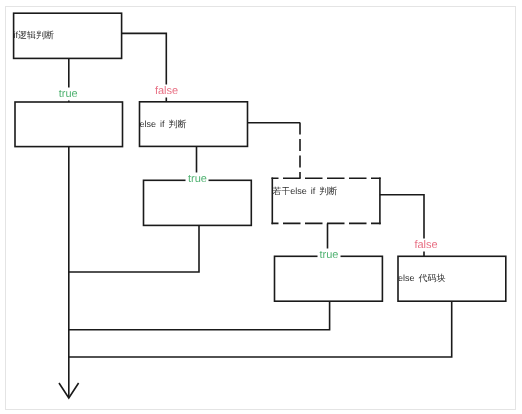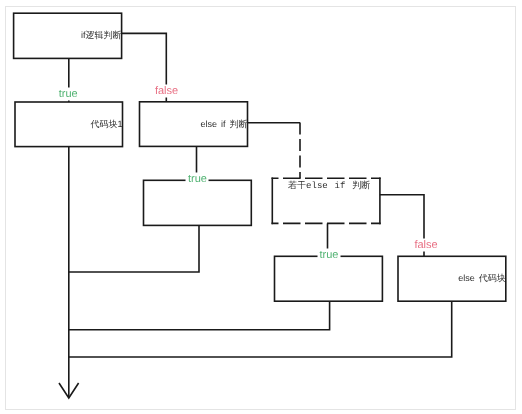--- a/index.html
+++ b/index.html
@@ -8,21 +8,21 @@
     width:522px;height:414px;background:#ffffff;
     font-family:"Liberation Sans", sans-serif;
     overflow:hidden;
   }
   #canvas{position:relative;width:522px;height:414px;
           -webkit-font-smoothing:antialiased;text-rendering:geometricPrecision;}
   #frame{position:absolute;left:5px;top:6px;width:511px;height:404px;
          border:1px solid #e4e4e4;background:#ffffff;box-sizing:border-box;}
   svg{position:absolute;left:0;top:0;}
   .node{position:absolute;box-sizing:border-box;border:0;background:transparent;
-        display:flex;align-items:center;justify-content:flex-end;}
+        display:flex;align-items:center;justify-content:flex-start;}
   .node span{font-size:9px;color:#2e2e2e;letter-spacing:0;word-spacing:1.5px;}
   .lbl{position:absolute;font-size:11px;line-height:11px;white-space:nowrap;
        transform:translate(-50%,-50%);background:#ffffff;padding:1px 2px;margin-top:16px;}
   .lbl.t{color:#52b373;}
   .lbl.f{color:#e87084;}
 </style>
 </head>
 <body>
 
 <div id="canvas">
@@ -64,30 +64,27 @@
       <rect x="139.5" y="101.8" width="108" height="44.6"></rect>
       <rect x="143.5" y="180.3" width="107.8" height="45.1"></rect>
       <rect x="274.5" y="256.3" width="107.9" height="44.9"></rect>
       <rect x="398" y="256.3" width="107.8" height="44.9"></rect>
     </g>
   </svg>
 
   <div class="node" style="left:13.6px;top:13.2px;width:108px;height:45.2px;">
     <span>if逻辑判断</span>
   </div>
-  <div class="node" style="left:15px;top:102px;width:107.5px;height:44.6px;">
-    <span>代码块1</span>
-  </div>
   <div class="node" style="left:139.5px;top:101.8px;width:108px;height:44.6px;">
     <span>else if 判断</span>
   </div>
-  <div class="node" style="left:272.3px;top:163px;width:98px;height:45.1px;font-family:Liberation Mono, monospace;">
+  <div class="node" style="left:272.3px;top:169px;width:98px;height:45.1px;">
     <span>若干else if 判断</span>
   </div>
-  <div class="node" style="left:398px;top:256.3px;width:107.8px;height:44.9px;padding-left:32px;">
+  <div class="node" style="left:398px;top:256.3px;width:107.8px;height:44.9px;">
     <span>else 代码块</span>
   </div>
 
   <div class="lbl t" style="left:68.2px;top:77.5px;">true</div>
   <div class="lbl f" style="left:166.5px;top:74.5px;">false</div>
   <div class="lbl t" style="left:197.4px;top:163.3px;">true</div>
   <div class="lbl t" style="left:329px;top:239px;">true</div>
   <div class="lbl f" style="left:426px;top:229px;">false</div>
 </div>
 

